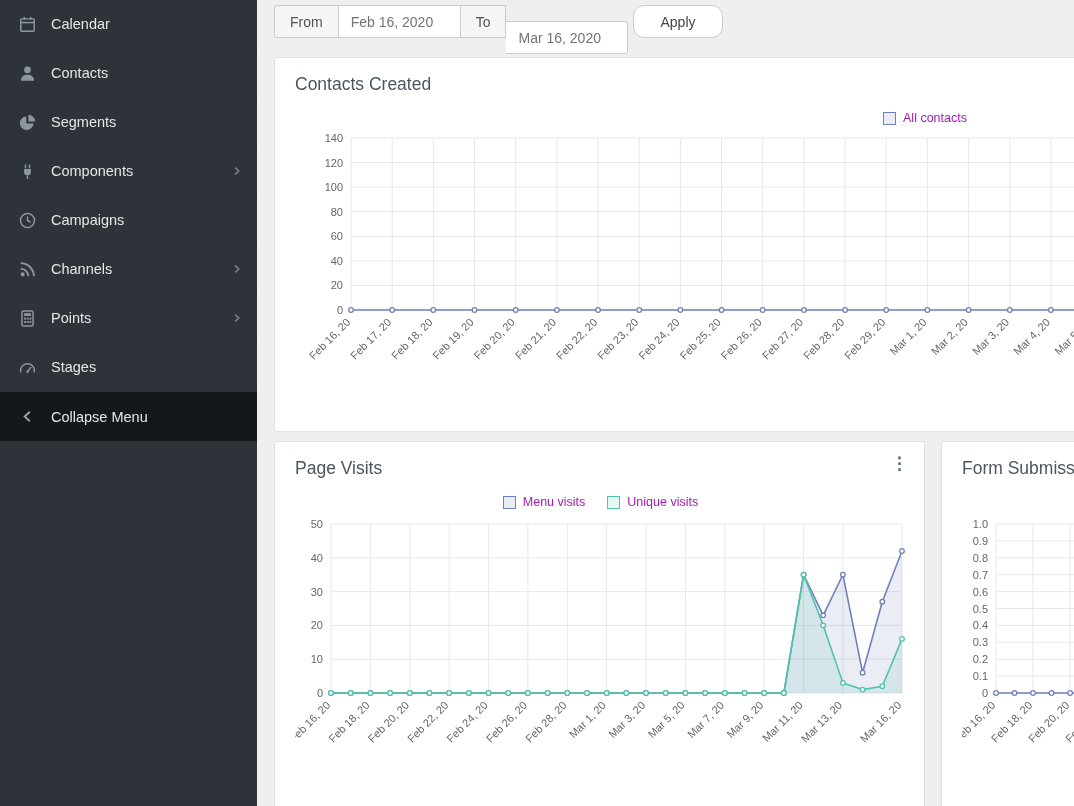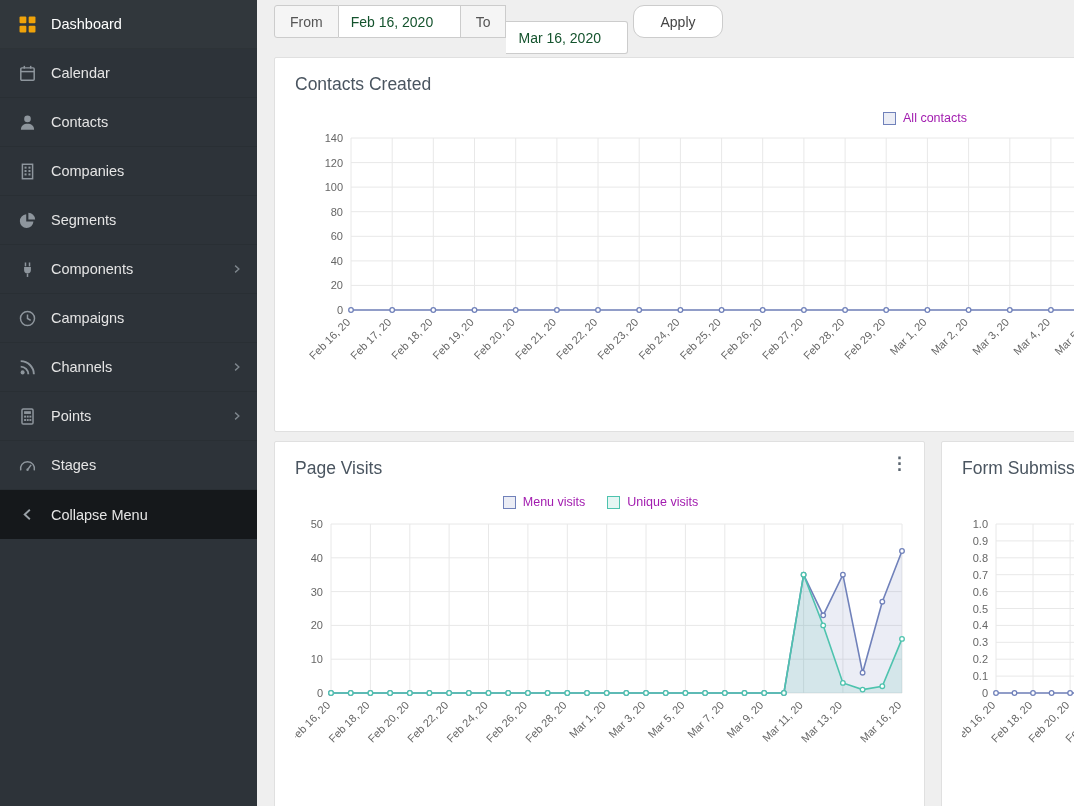--- a/index.html
+++ b/index.html
@@ -21,21 +21,21 @@
   
   #main { flex:1; position:relative; background:#efefef; height:100%; }
 
   .toolbar { display:flex; align-items:flex-start; margin:5px 0 0 17px; height:33px; }
   .igroup { display:flex; height:33px; }
   .addon { background:#f5f5f5; border:1px solid #cccccc; padding:0 15px; display:flex;
            align-items:center; font-size:14px; color:#555; }
   .addon.first { border-radius:3px 0 0 3px; }
   .addon.mid { border-left:none; }
   input.tinput { border:1px solid #cccccc; border-left:none; padding:0 12px; font-size:14px;
-                 color:#14532d; width:122px; height:33px; background:#fff; outline:none;
+                 color:#737373; width:122px; height:33px; background:#fff; outline:none;
                  font-family:inherit; }
   input.tinput.last { border-radius:0 3px 3px 0;margin-top:16px; }
   .apply-btn { margin-left:5px; height:33px; padding:0 26px; background:#fff;
                border:1px solid #cccccc; border-radius:11px; font-size:14px; color:#444;
                cursor:pointer; font-family:inherit; }
 
   .panel { position:absolute; background:#ffffff; border:1px solid #e0e0e0; border-radius:2px; }
   #panel-contacts { left:17px; top:57px;  width:1300px; height:375px; }
   #panel-visits   { left:17px; top:441px; width:651px;  height:430px; }
   #panel-forms    { left:684px; top:441px; width:620px; height:430px; }
@@ -59,31 +59,20 @@
   svg.chart text { font-size:11px; fill:#666; font-family:"Liberation Sans", sans-serif; }
 </style>
 </head>
 <body>
 
 <div id="app">
 
   <aside>
     <nav>
 
-      <a class="side-item active">
-        <span class="s-icon">
-          <svg viewBox="0 0 16 16" width="17" height="17">
-            <rect x="0.5" y="0.5" width="6.4" height="6.4" rx="1" fill="#f0a30a"></rect>
-            <rect x="9.1" y="0.5" width="6.4" height="6.4" rx="1" fill="#f0a30a"></rect>
-            <rect x="0.5" y="9.1" width="6.4" height="6.4" rx="1" fill="#f0a30a"></rect>
-            <rect x="9.1" y="9.1" width="6.4" height="6.4" rx="1" fill="#f0a30a"></rect>
-          </svg>
-        </span>
-        <span class="s-label">Dashboard</span>
-      </a>
 
       <a class="side-item">
         <span class="s-icon">
           <svg viewBox="0 0 16 16" width="17" height="17" fill="none" stroke="#8e969d" stroke-width="1.4">
             <rect x="1.7" y="2.7" width="12.6" height="11.6" rx="1"></rect>
             <line x1="1.7" y1="6.2" x2="14.3" y2="6.2"></line>
             <line x1="5" y1="0.8" x2="5" y2="3.4"></line>
             <line x1="11" y1="0.8" x2="11" y2="3.4"></line>
           </svg>
         </span>
@@ -93,36 +82,20 @@
       <a class="side-item">
         <span class="s-icon">
           <svg viewBox="0 0 16 16" width="17" height="17" fill="#8e969d">
             <circle cx="8" cy="4.6" r="3.1"></circle>
             <path d="M1.8,14.8 C1.8,11 4.6,9.2 8,9.2 c3.4,0 6.2,1.8 6.2,5.6 Z"></path>
           </svg>
         </span>
         <span class="s-label">Contacts</span>
       </a>
 
-      <a class="side-item">
-        <span class="s-icon">
-          <svg viewBox="0 0 16 16" width="17" height="17">
-            <rect x="3.2" y="1.2" width="9.6" height="13.6" fill="none" stroke="#8e969d" stroke-width="1.4"></rect>
-            <g fill="#8e969d">
-              <rect x="5.2" y="3.4" width="1.9" height="1.9"></rect>
-                <rect x="8.9" y="3.4" width="1.9" height="1.9"></rect>
-              <rect x="5.2" y="6.6" width="1.9" height="1.9"></rect>
-                <rect x="8.9" y="6.6" width="1.9" height="1.9"></rect>
-              <rect x="5.2" y="9.8" width="1.9" height="1.9"></rect>
-                <rect x="8.9" y="9.8" width="1.9" height="1.9"></rect>
-            </g>
-          </svg>
-        </span>
-        <span class="s-label">Companies</span>
-      </a>
 
       <a class="side-item">
         <span class="s-icon">
           <svg viewBox="0 0 16 16" width="17" height="17" fill="#8e969d">
             <path d="M6.8,2.2 A6.4,6.4 0 1 0 13.6,9 L6.8,9 Z"></path>
             <path d="M8.8,0.8 A6.4,6.4 0 0 1 15.2,7 L8.8,7 Z"></path>
           </svg>
         </span>
         <span class="s-label">Segments</span>
       </a>

